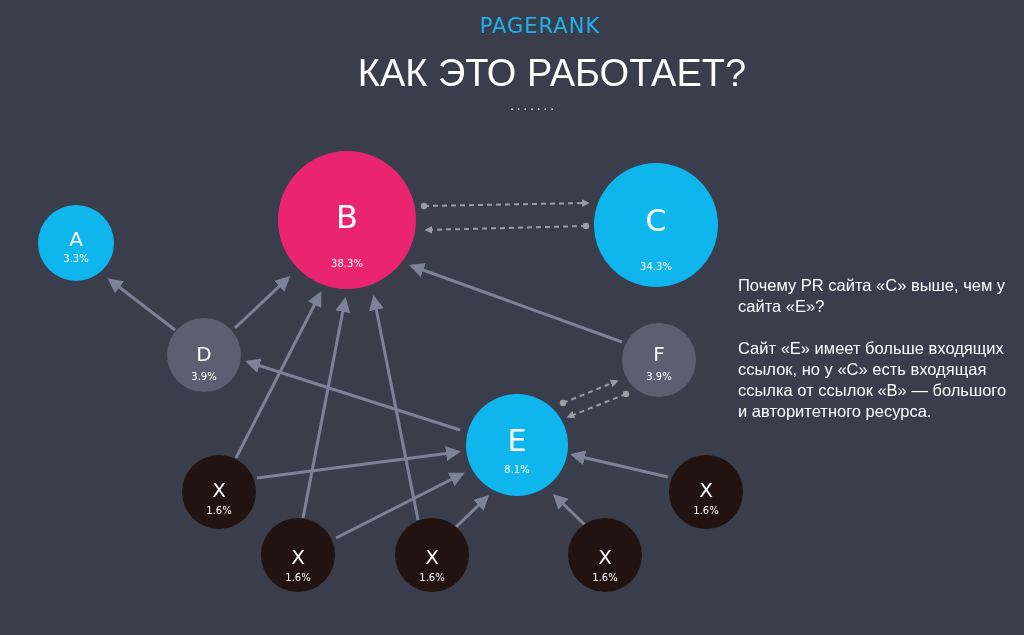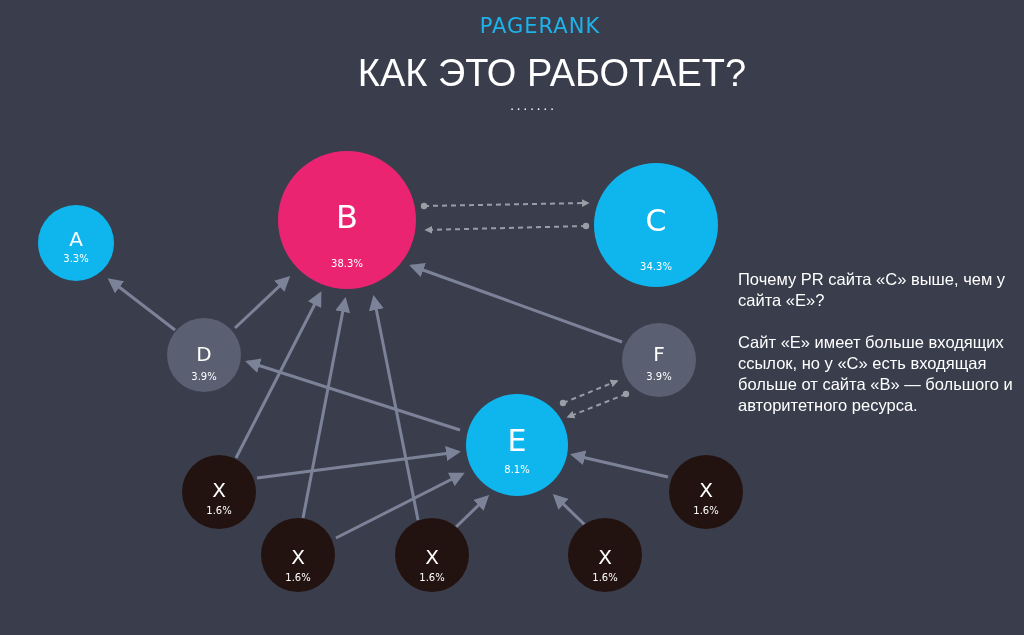--- a/index.html
+++ b/index.html
@@ -4,21 +4,21 @@
 <style>
   html, body { margin:0; padding:0; }
   body { width:1024px; height:635px; background:#3a3e4c; overflow:hidden; position:relative; font-family:"Liberation Sans", sans-serif; }
   .subtitle { position:absolute; top:14px; left:0; width:1080px; text-align:center; color:#1db3ea; font-size:21px; letter-spacing:1px; font-family:"DejaVu Sans", sans-serif; }
   .title { position:absolute; top:52px; left:0; width:1104px; text-align:center; color:#ffffff; font-size:38px; font-family:"Liberation Sans", sans-serif; }
   .dots { position:absolute; top:100px; left:0; width:1066px; text-align:center; color:#ffffff; font-size:14px; letter-spacing:2px; }
   svg.graph { position:absolute; left:0; top:0; }
   .node-letter { font-family:"DejaVu Sans", sans-serif; fill:#ffffff; text-anchor:middle; }
   .node-pct { font-family:"DejaVu Sans", sans-serif; fill:#ffffff; text-anchor:middle; font-size:10px; }
   .explain { position:absolute; left:738px; top:263px; width:280px; color:#ffffff; font-size:16.5px; line-height:21px; }
-  .explain p { margin:6px 0 21px 0; }
+  .explain p { margin:12px 0 21px 0; }
 </style>
 </head>
 <body>
 
 <div class="subtitle">PAGERANK</div>
 <div class="title">КАК ЭТО РАБОТАЕТ?</div>
 <div class="dots">·······</div>
 
 <svg class="graph" width="1024" height="635" viewBox="0 0 1024 635">
   <defs>
@@ -107,14 +107,14 @@
   </g>
   <g>
     <circle cx="706" cy="492" r="37" fill="#231310"></circle>
     <text class="node-letter" x="706" y="497" font-size="20">X</text>
     <text class="node-pct" x="706" y="514">1.6%</text>
   </g>
 </svg>
 
 <div class="explain">
   <p>Почему PR сайта «С» выше, чем у сайта «Е»?</p>
-  <p>Сайт «Е» имеет больше входящих ссылок, но у «С» есть входящая больше от сайта «В» — большого и авторитетного ресурса.</p>
+  <p>Сайт «Е» имеет больше входящих ссылок, но у «С» есть входящая ссылка от ссылок «В» — большого и авторитетного ресурса.</p>
 </div>
 
 </body></html>

